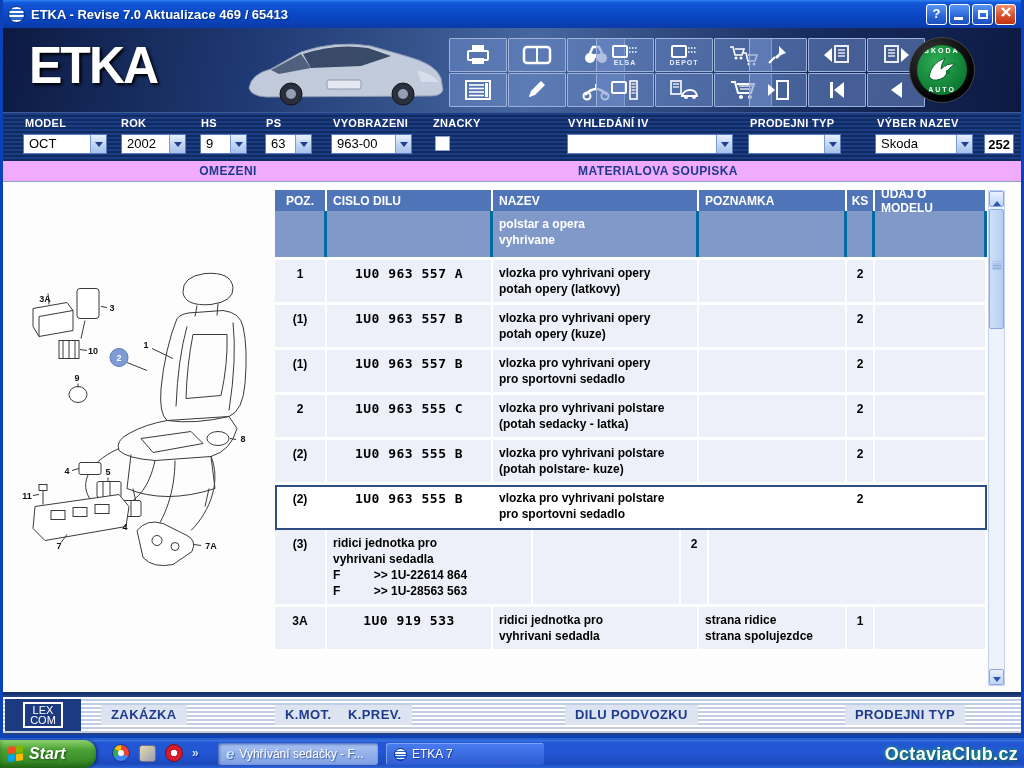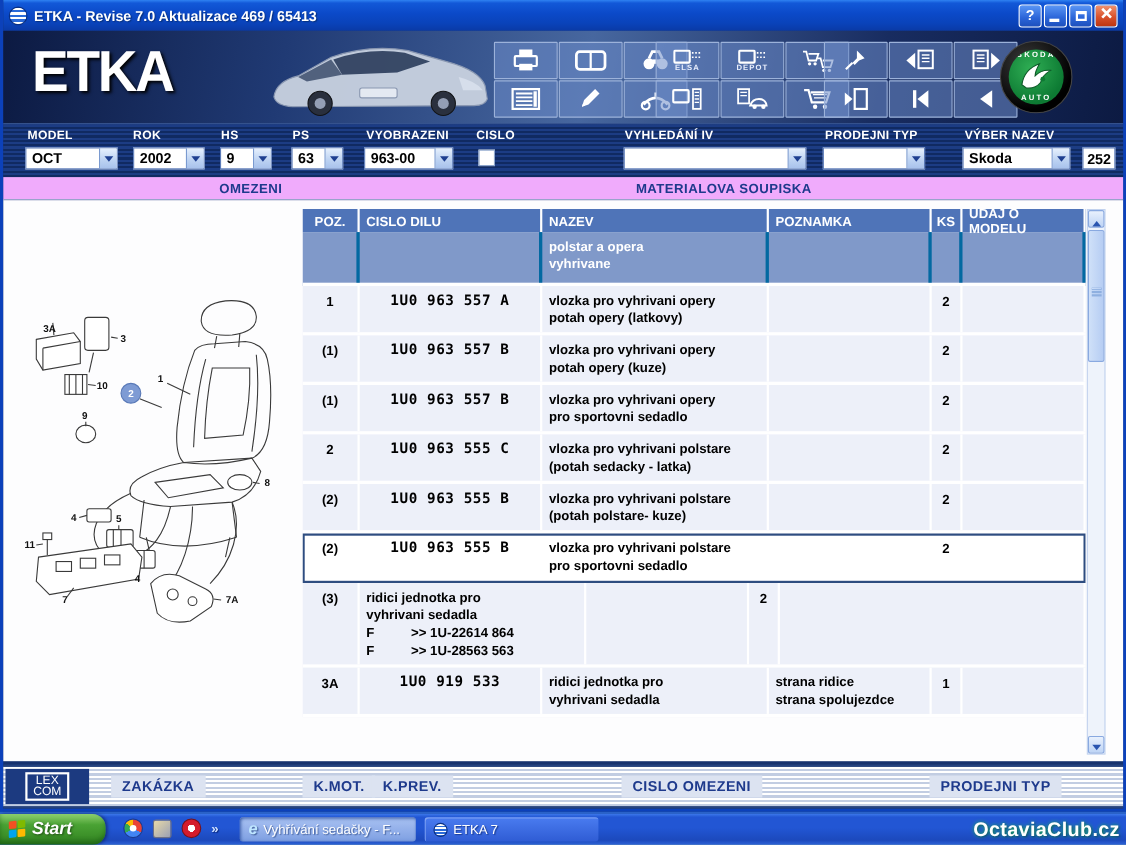--- a/index.html
+++ b/index.html
@@ -70,21 +70,21 @@
   .skoda-top, .skoda-bot { position:absolute; width:100%; text-align:center; color:#fff; font-size:7px; font-weight:bold; letter-spacing:2px; }
   .skoda-top { top:2px; } .skoda-bot { bottom:2px; }
 
   
   .filters {
     position:absolute; left:0; top:113px; right:0; height:48px;
     background:repeating-linear-gradient(180deg,#1c3c84 0 2px,#102a62 2px 4px);
   }
   .flabel { position:absolute; top:4px; color:#fff; font-weight:bold; font-size:11px; letter-spacing:.3px; }
   .fselect { position:absolute; top:21px; height:20px; background:#fff; border:1px solid #5a7ab8; display:flex; }
-  .fval { flex:1; font-size:13px; font-weight:bold; color:#000; padding:1px 3px 16px 5px; overflow:hidden; white-space:nowrap; }
+  .fval { flex:1; font-size:13px; font-weight:normal; color:#000; padding:1px 3px 16px 5px; overflow:hidden; white-space:nowrap; }
   .farrow {
     width:16px; height:100%; border-left:1px solid #7a9ad0; cursor:pointer;
     background:linear-gradient(180deg,#e6f0fd,#bcd2f2 60%,#a8c2ec);
     display:flex; align-items:center; justify-content:center;
   }
   .farrow::after { content:""; width:0; height:0; border:4px solid transparent; border-top:5px solid #1e3f90; margin-top:4px; }
   .fcheck { position:absolute; top:23px; width:15px; height:15px; background:#fff; border:1px solid #8ea6cc; cursor:pointer; }
   .fcode { position:absolute; top:21px; height:20px; background:#fff; border:1px solid #5a7ab8; font-size:13px; font-weight:bold; text-align:right; padding:2px 3px 0 3px; color:#000; }
 
   
@@ -399,21 +399,21 @@
         <span class="fval">63</span>
           <span class="farrow"></span>
       </div>
 
       <span class="flabel" style="left:330px">VYOBRAZENI</span>
       <div class="fselect" style="left:328px;width:81px">
         <span class="fval">963-00</span>
           <span class="farrow"></span>
       </div>
 
-      <span class="flabel" style="left:430px">CISLO</span>
+      <span class="flabel" style="left:430px">ZNACKY</span>
       <span class="fcheck" style="left:432px"></span>
 
       <span class="flabel" style="left:565px">VYHLEDÁNÍ IV</span>
       <div class="fselect" style="left:564px;width:166px">
         <span class="fval"></span>
           <span class="farrow"></span>
       </div>
 
       <span class="flabel" style="left:747px">PRODEJNI TYP</span>
       <div class="fselect" style="left:745px;width:93px">
@@ -642,21 +642,21 @@
     <div class="footer">
       <div class="lexblock">
         <div class="lexlogo">
           <span>LEX</span><br>
           <span>COM</span>
         </div>
       </div>
       <span class="fbtn" style="left:98px">ZAKÁZKA</span>
       <span class="fbtn" style="left:272px">K.MOT.</span>
       <span class="fbtn" style="left:335px">K.PREV.</span>
-      <span class="fbtn" style="left:562px">CISLO OMEZENI</span>
+      <span class="fbtn" style="left:562px">DILU PODVOZKU</span>
       <span class="fbtn" style="left:842px">PRODEJNI TYP</span>
     </div>
   </div>
 
   <div class="desktop-gap"></div>
 
   <div class="taskbar">
     <div class="startbtn">
       <span class="winflag">
           <i class="wf1"></i>

